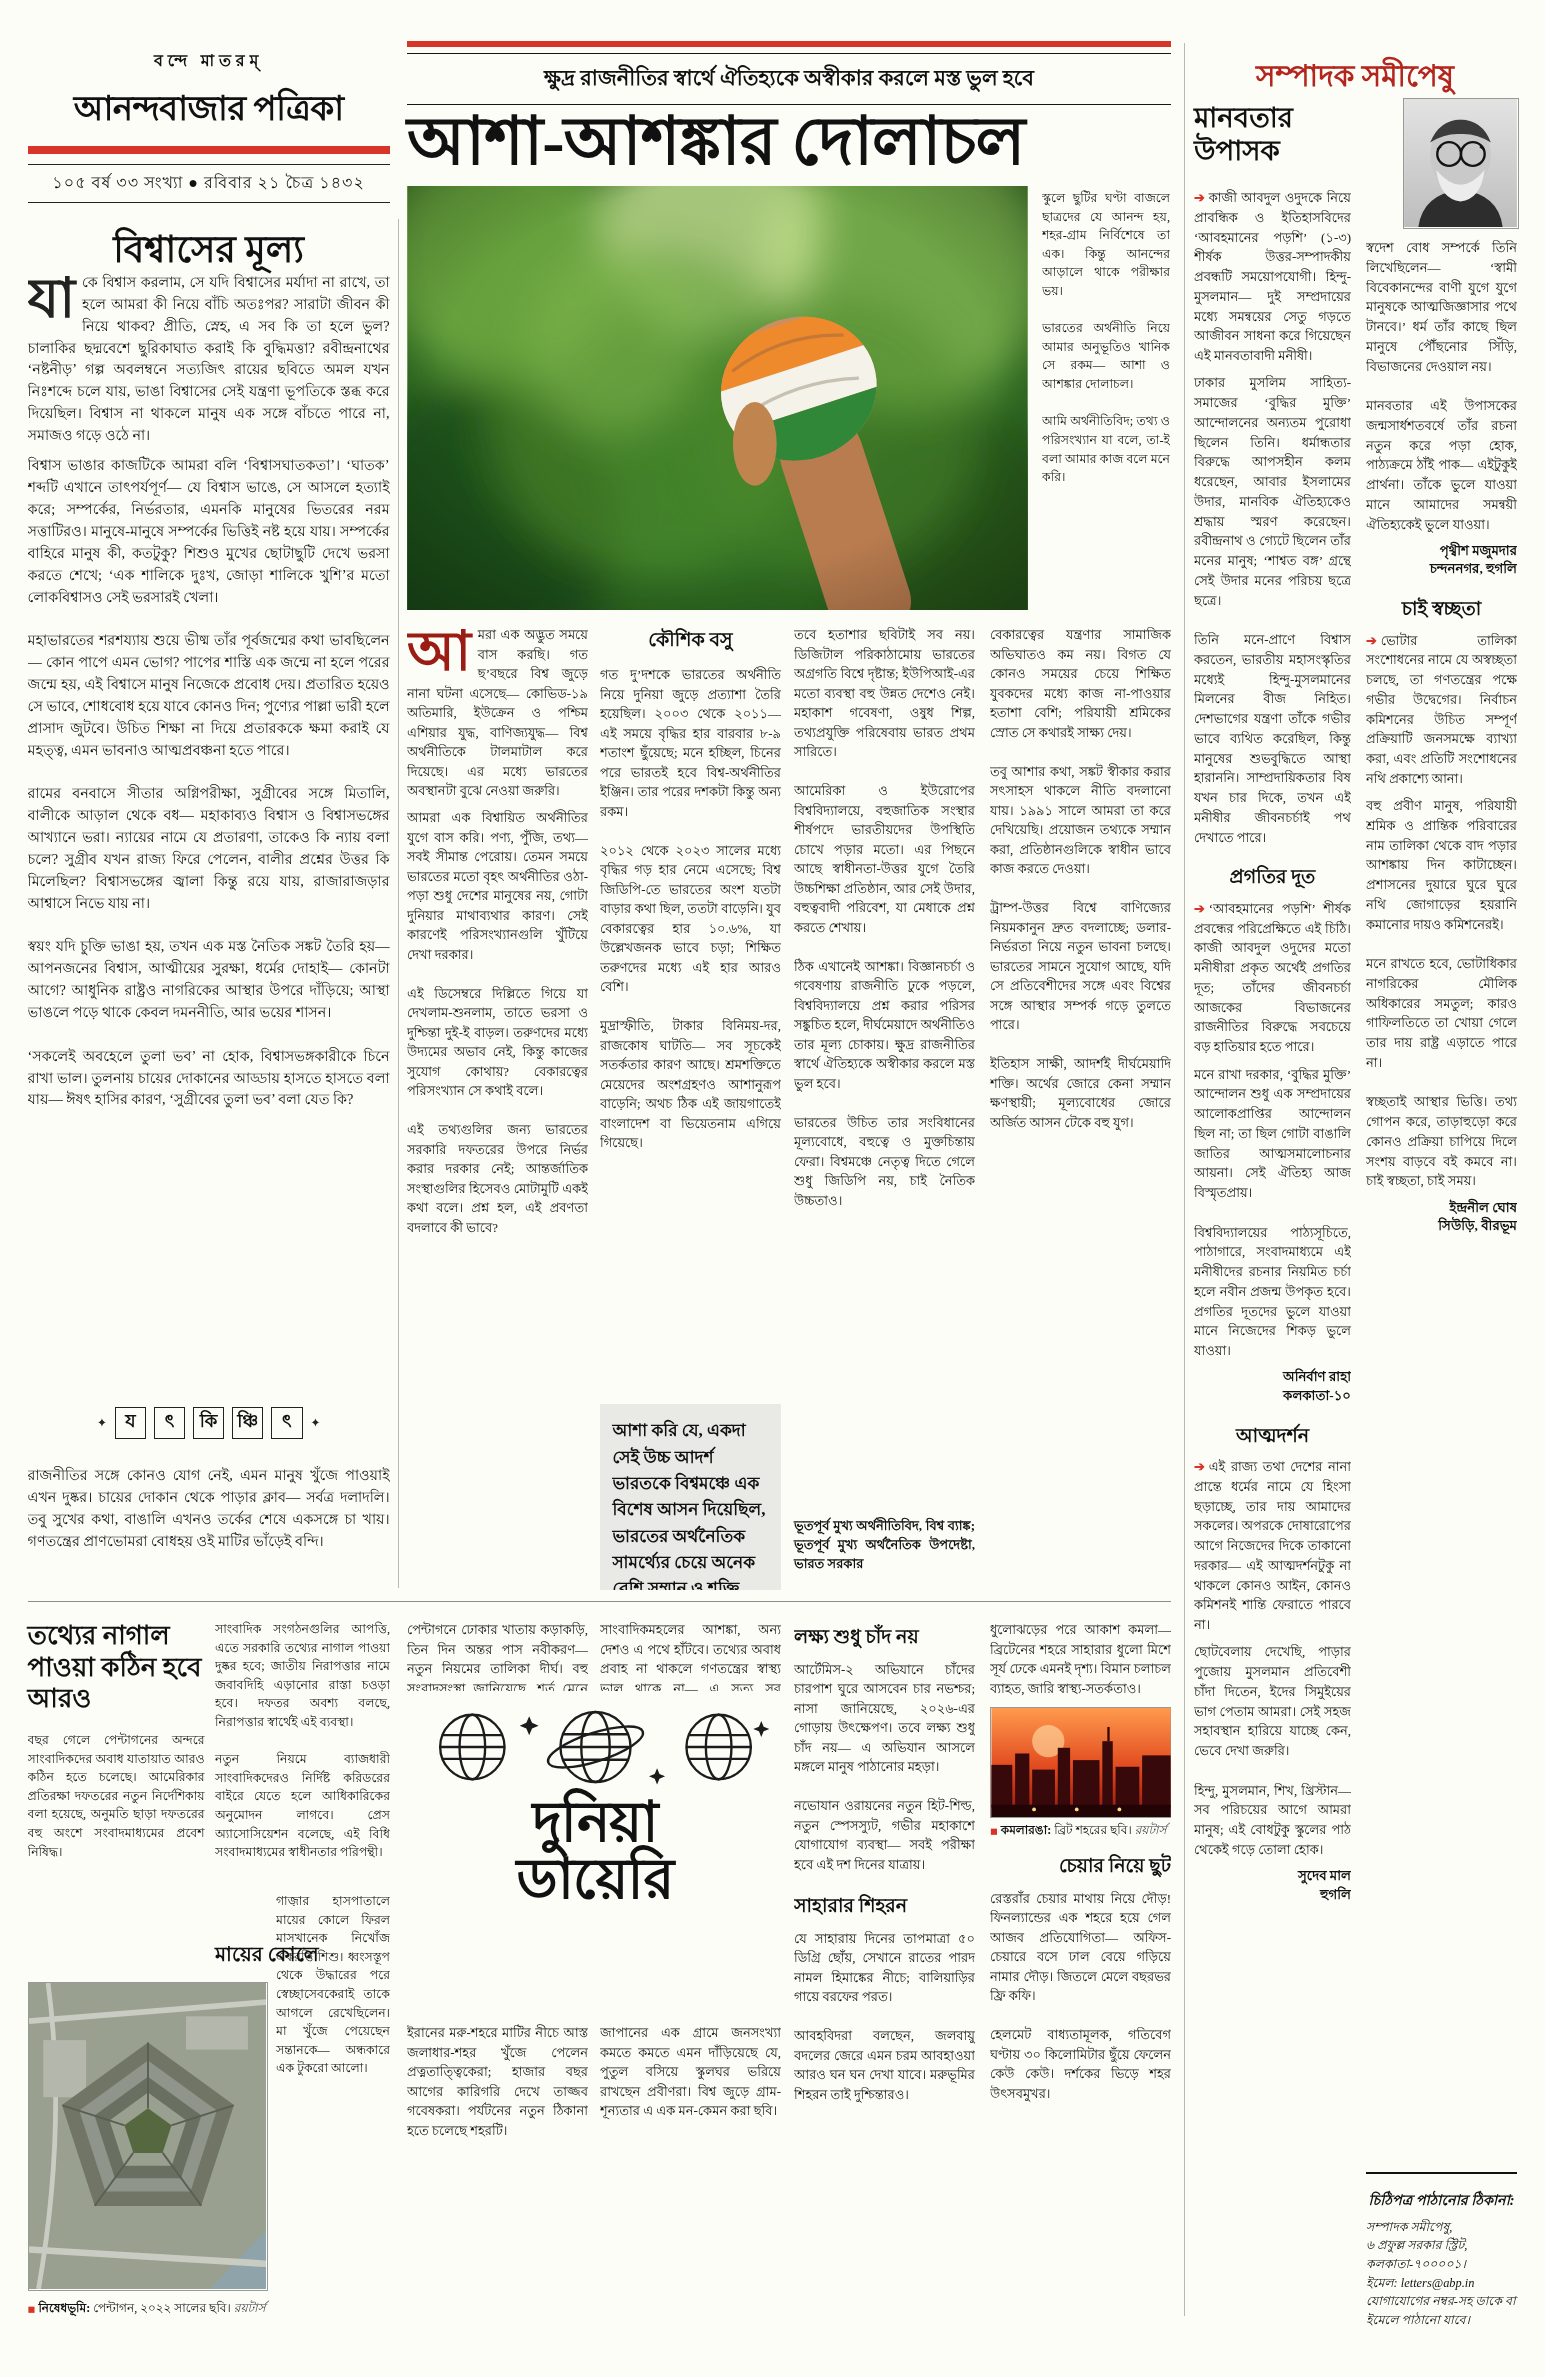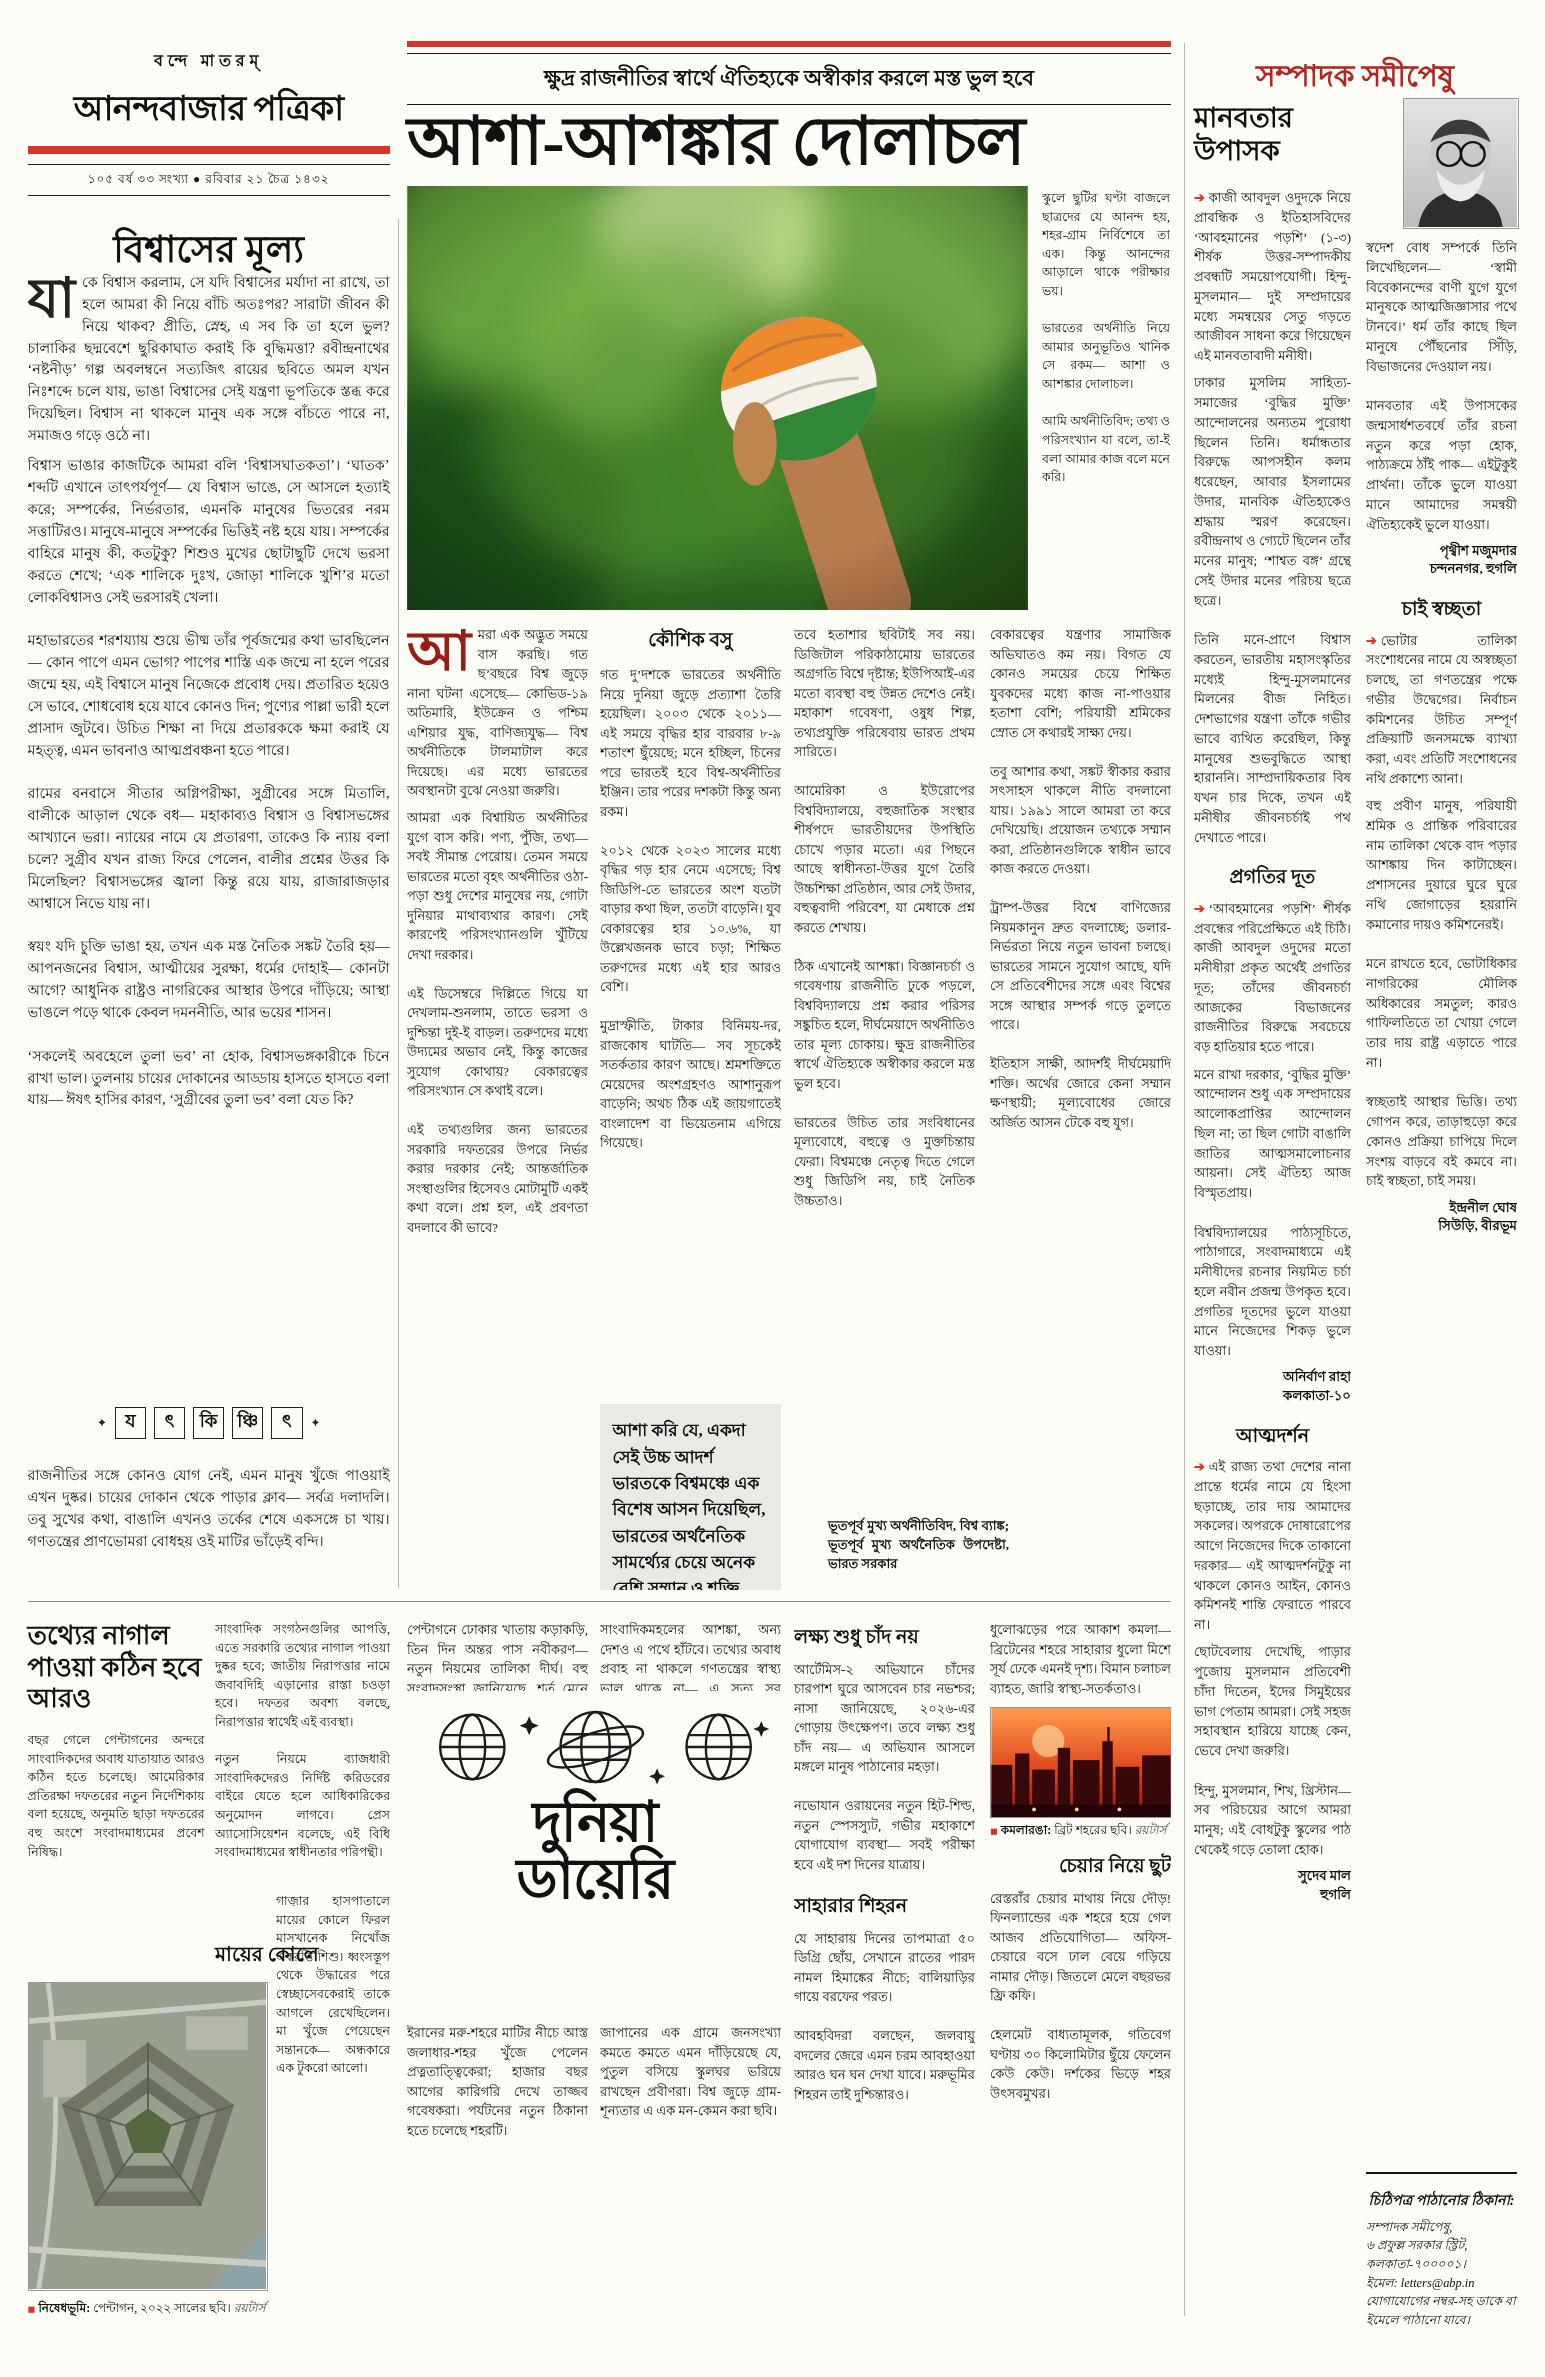--- a/index.html
+++ b/index.html
@@ -8,21 +8,21 @@
   .abs{position:absolute;}
   .center{text-align:center;}
   .justify{text-align:justify;}
   .flow{white-space:pre-line;}
 
   
   .motto{font-size:16px;letter-spacing:4.8px;font-weight:bold;}
   .mast-title{font-size:34px;font-weight:800;white-space:nowrap;letter-spacing:-0.5px;}
   .mast-redbar{background:#d8352a;height:7.6px;width:100%;}
   .dateline{border-top:1px solid #222;border-bottom:1px solid #222;
-            font-size:12px;letter-spacing:1px;padding:4.8px 0;}
+            font-size:16px;letter-spacing:1px;padding:4.8px 0;}
 
   
   .ed-head{font-size:37px;font-weight:800;}
   .body-lg{font-size:14.3px;line-height:1.53;}
   .dropcap{float:left;font-size:55px;line-height:.88;font-weight:800;padding:2.9px 6.7px 0 0;color:#222;}
   .dropcap.red{color:#9b1c12;}
 
   
   .jat-row{display:flex;align-items:center;justify-content:center;gap:7.6px;}
   .jat-box{width:29.5px;height:29.5px;border:1.4px solid #222;display:flex;align-items:center;
@@ -178,21 +178,21 @@
 মুদ্রাস্ফীতি, টাকার বিনিময়-দর, রাজকোষ ঘাটতি— সব সূচকেই সতর্কতার কারণ আছে। শ্রমশক্তিতে মেয়েদের অংশগ্রহণও আশানুরূপ বাড়েনি; অথচ ঠিক এই জায়গাতেই বাংলাদেশ বা ভিয়েতনাম এগিয়ে গিয়েছে।</div>
   <div class="abs pull-quote" style="left:600px;top:1404px;width:156px;height:157px;overflow:hidden;">আশা করি যে, একদা সেই উচ্চ আদর্শ ভারতকে বিশ্বমঞ্চে এক বিশেষ আসন দিয়েছিল, ভারতের অর্থনৈতিক সামর্থ্যের চেয়ে অনেক বেশি সম্মান ও শক্তি অধিকারী করেছিল, ভারত তার সেই উচ্চ আদর্শগুলিকে ধরে রাখতে পারবে।</div>
 
   <div class="abs body-md justify flow" style="left:794px;top:625px;width:181px;height:870px;overflow:hidden;">তবে হতাশার ছবিটাই সব নয়। ডিজিটাল পরিকাঠামোয় ভারতের অগ্রগতি বিশ্বে দৃষ্টান্ত; ইউপিআই-এর মতো ব্যবস্থা বহু উন্নত দেশেও নেই। মহাকাশ গবেষণা, ওষুধ শিল্প, তথ্যপ্রযুক্তি পরিষেবায় ভারত প্রথম সারিতে।
 
 আমেরিকা ও ইউরোপের বিশ্ববিদ্যালয়ে, বহুজাতিক সংস্থার শীর্ষপদে ভারতীয়দের উপস্থিতি চোখে পড়ার মতো। এর পিছনে আছে স্বাধীনতা-উত্তর যুগে তৈরি উচ্চশিক্ষা প্রতিষ্ঠান, আর সেই উদার, বহুত্ববাদী পরিবেশ, যা মেধাকে প্রশ্ন করতে শেখায়।
 
 ঠিক এখানেই আশঙ্কা। বিজ্ঞানচর্চা ও গবেষণায় রাজনীতি ঢুকে পড়লে, বিশ্ববিদ্যালয়ে প্রশ্ন করার পরিসর সঙ্কুচিত হলে, দীর্ঘমেয়াদে অর্থনীতিও তার মূল্য চোকায়। ক্ষুদ্র রাজনীতির স্বার্থে ঐতিহ্যকে অস্বীকার করলে মস্ত ভুল হবে।
 
 ভারতের উচিত তার সংবিধানের মূল্যবোধে, বহুত্বে ও মুক্তচিন্তায় ফেরা। বিশ্বমঞ্চে নেতৃত্ব দিতে গেলে শুধু জিডিপি নয়, চাই নৈতিক উচ্চতাও।</div>
-  <div class="abs signature justify" style="left:828px;top:1517px;width:181px;">ভূতপূর্ব মুখ্য অর্থনীতিবিদ, বিশ্ব ব্যাঙ্ক; ভূতপূর্ব মুখ্য অর্থনৈতিক উপদেষ্টা, ভারত সরকার</div>
+  <div class="abs signature justify" style="left:794px;top:1517px;width:181px;">ভূতপূর্ব মুখ্য অর্থনীতিবিদ, বিশ্ব ব্যাঙ্ক; ভূতপূর্ব মুখ্য অর্থনৈতিক উপদেষ্টা, ভারত সরকার</div>
 
   <div class="abs body-md justify flow" style="left:990px;top:625px;width:181px;height:963px;overflow:hidden;">বেকারত্বের যন্ত্রণার সামাজিক অভিঘাতও কম নয়। বিগত যে কোনও সময়ের চেয়ে শিক্ষিত যুবকদের মধ্যে কাজ না-পাওয়ার হতাশা বেশি; পরিযায়ী শ্রমিকের স্রোত সে কথারই সাক্ষ্য দেয়।
 
 তবু আশার কথা, সঙ্কট স্বীকার করার সৎসাহস থাকলে নীতি বদলানো যায়। ১৯৯১ সালে আমরা তা করে দেখিয়েছি। প্রয়োজন তথ্যকে সম্মান করা, প্রতিষ্ঠানগুলিকে স্বাধীন ভাবে কাজ করতে দেওয়া।
 
 ট্রাম্প-উত্তর বিশ্বে বাণিজ্যের নিয়মকানুন দ্রুত বদলাচ্ছে; ডলার-নির্ভরতা নিয়ে নতুন ভাবনা চলছে। ভারতের সামনে সুযোগ আছে, যদি সে প্রতিবেশীদের সঙ্গে এবং বিশ্বের সঙ্গে আস্থার সম্পর্ক গড়ে তুলতে পারে।
 
 ইতিহাস সাক্ষী, আদর্শই দীর্ঘমেয়াদি শক্তি। অর্থের জোরে কেনা সম্মান ক্ষণস্থায়ী; মূল্যবোধের জোরে অর্জিত আসন টেকে বহু যুগ।</div>
 
   <div class="abs letters-head center" style="left:1194px;top:53px;width:322px;">সম্পাদক সমীপেষু</div>

